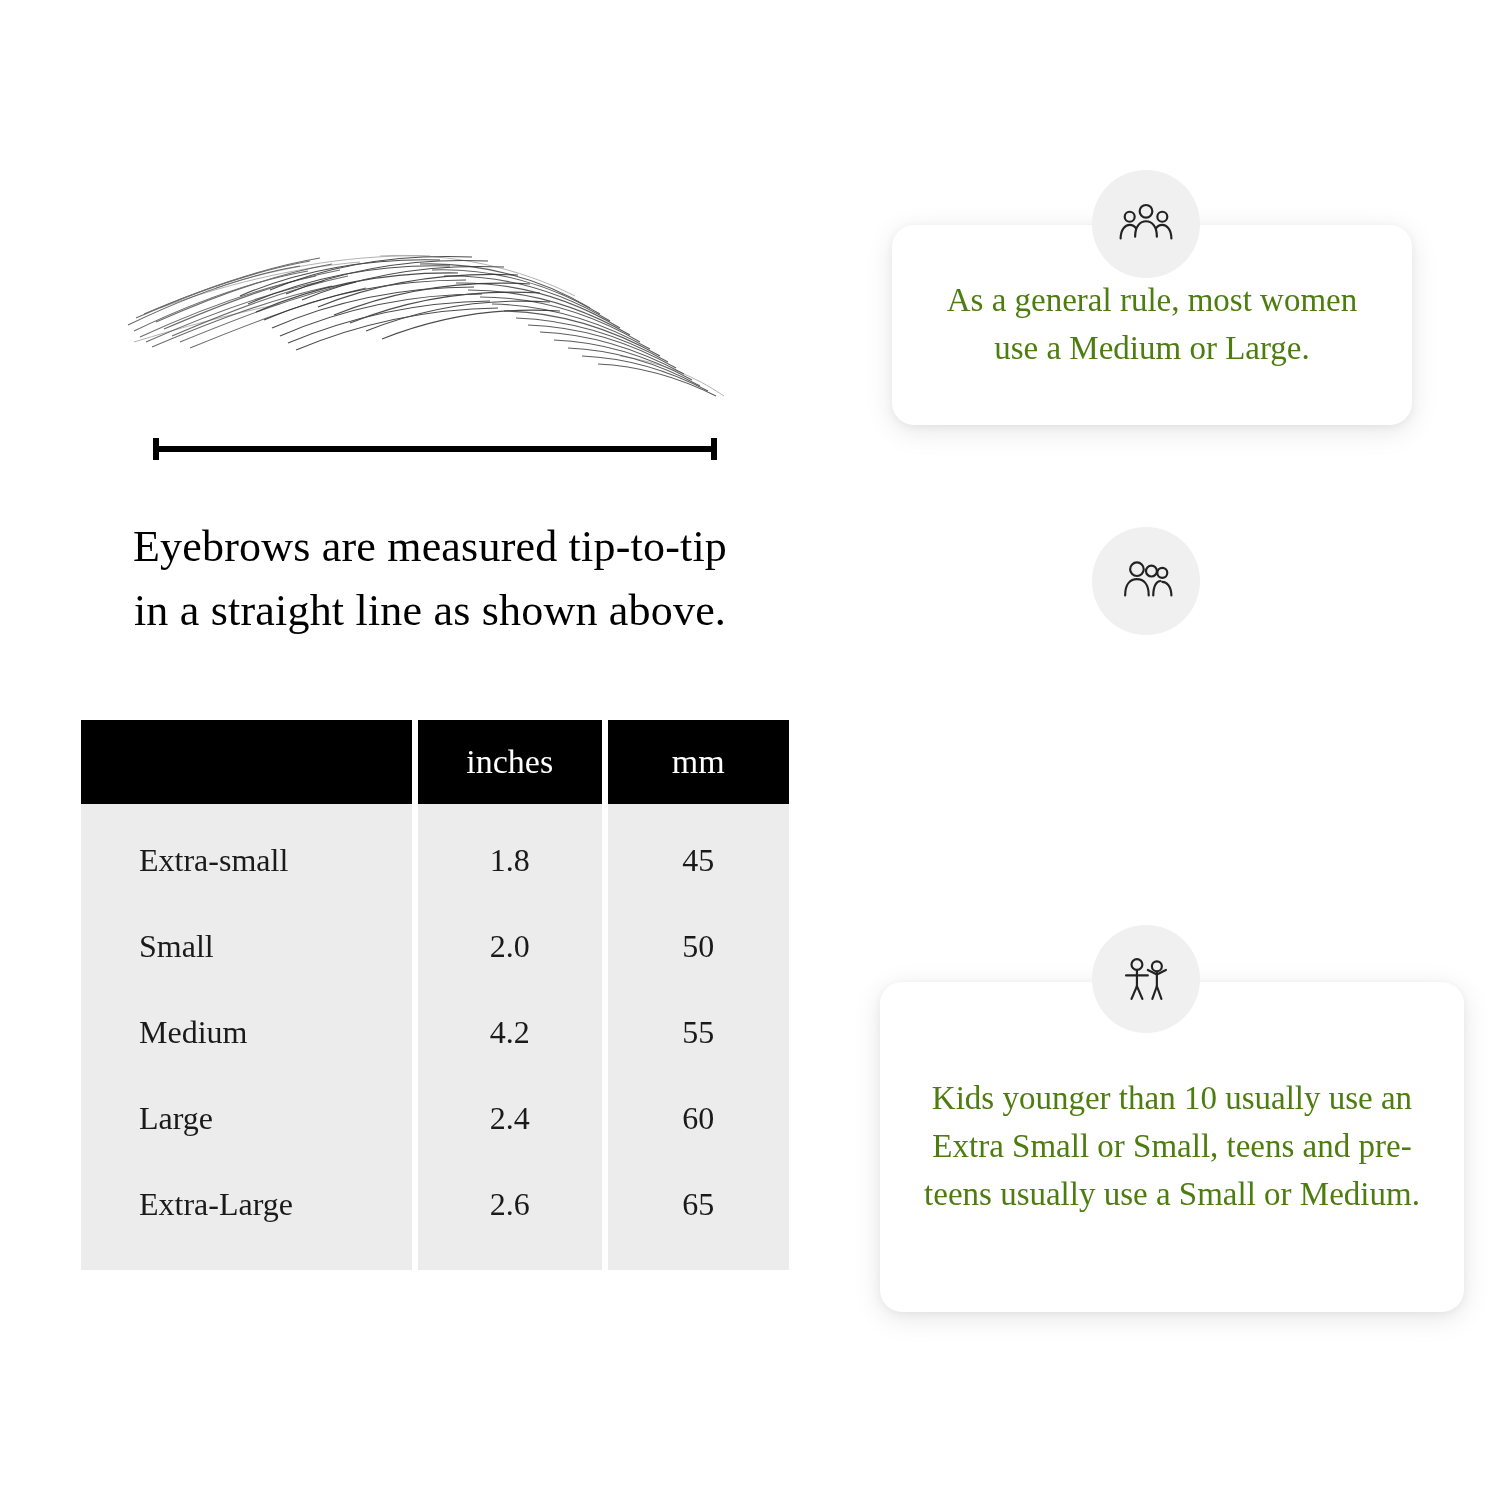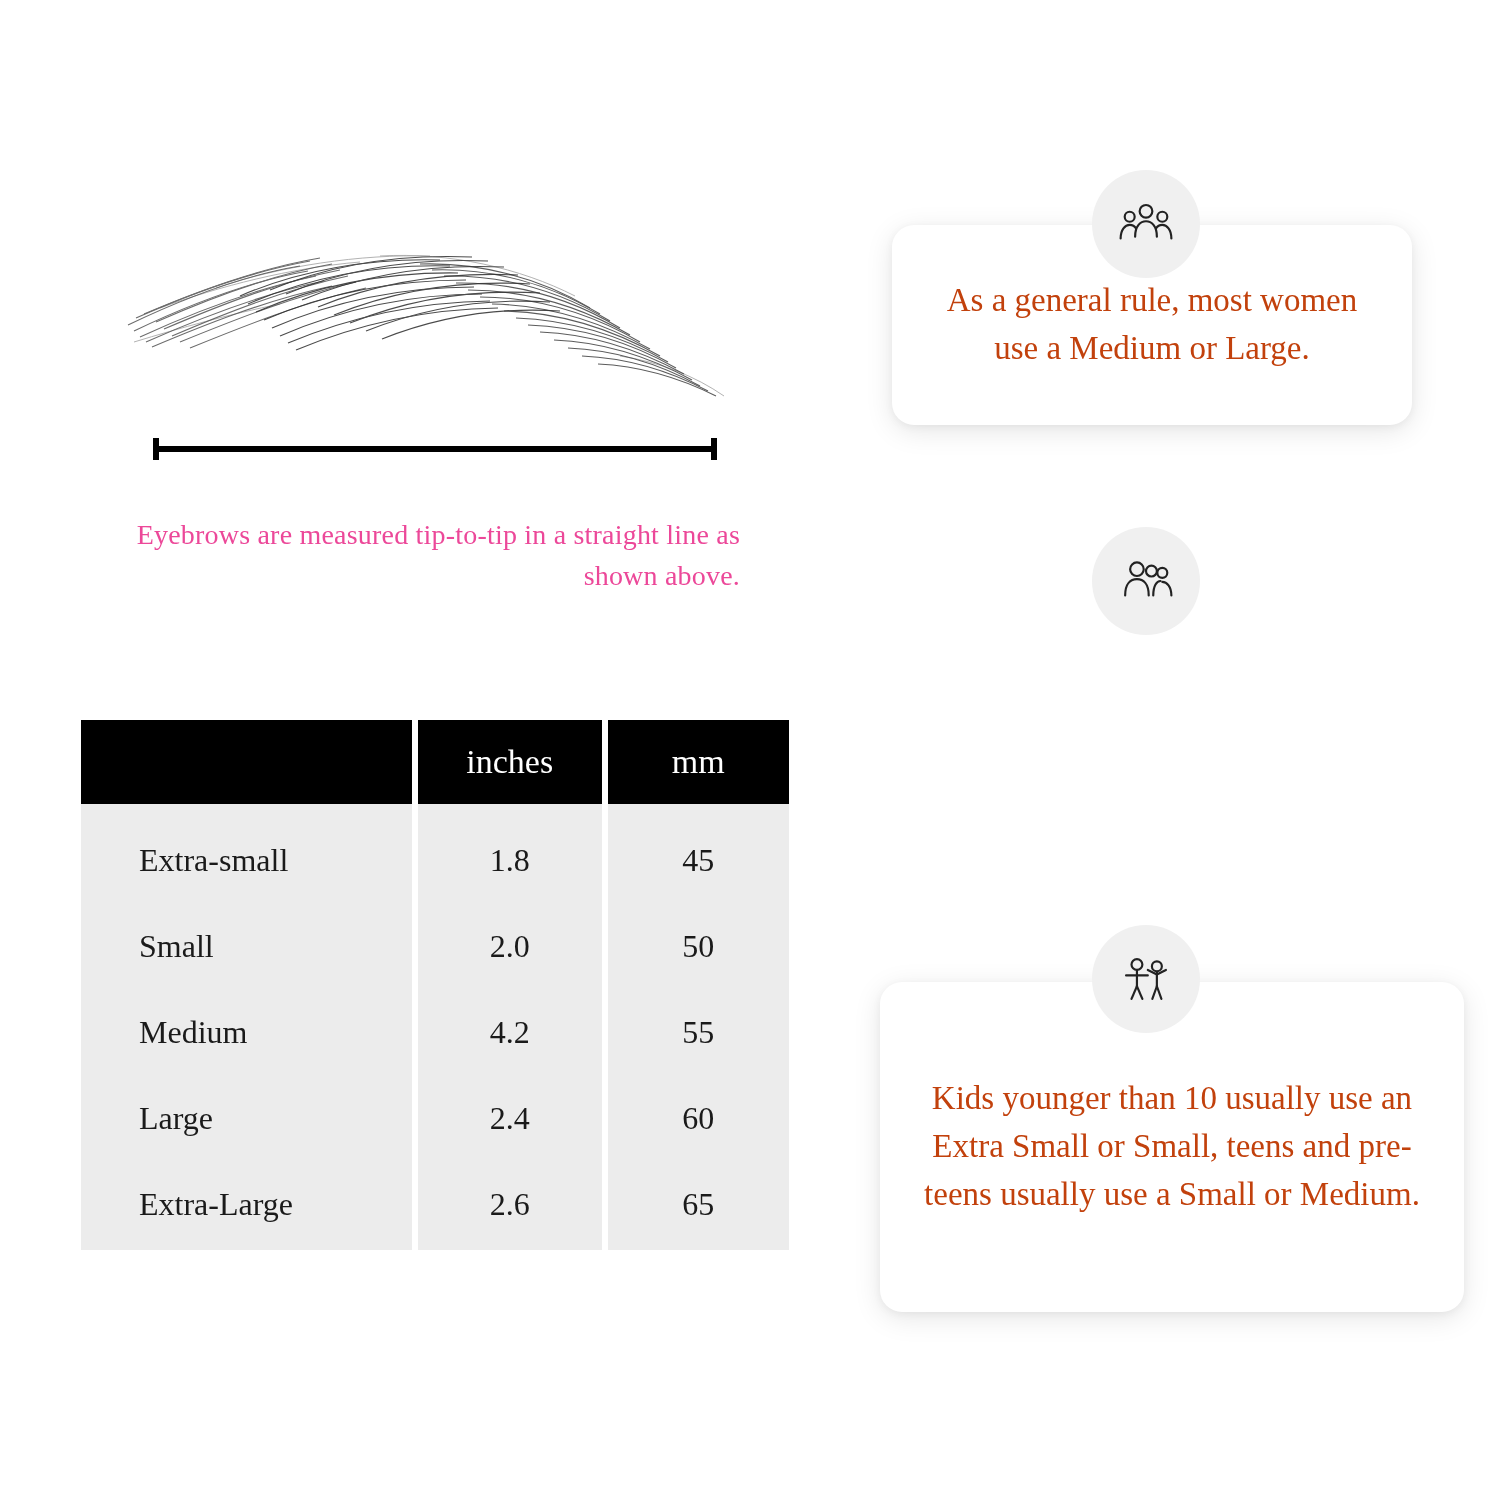--- a/index.html
+++ b/index.html
@@ -52,24 +52,24 @@
     top: 205px;
     width: 570px;
     height: 28px;
   }
 
   .caption {
     position: absolute;
     left: 120px;
     top: 515px;
     width: 620px;
-    text-align: right;
-    font-size: 28px;
+    text-align: center;
+    font-size: 44px;
     line-height: 1.45;
-    color: #ec4899;
+    color: #000000;
     letter-spacing: 0.2px;
   }
 
   
   .size-table {
     position: absolute;
     left: 75px;
     top: 720px;
     width: 720px;
     border-collapse: separate;
@@ -101,21 +101,21 @@
     margin-top: 40px;
   }
   .size-table td.num {
     text-align: center;
     margin-top: 12px;
   }
   .size-table tbody tr:first-child td {
     padding-top: 14px;
   }
   .size-table tbody tr:last-child td {
-    padding-bottom: 4px;
+    padding-bottom: 24px;
   }
 
   
   .right-col {
     position: relative;
     width: 660px;
   }
 
   .note-card {
     position: absolute;
@@ -124,21 +124,21 @@
     box-shadow: 0 6px 28px rgba(0,0,0,0.10), 0 2px 8px rgba(0,0,0,0.05);
     box-sizing: border-box;
     text-align: center;
     display: flex;
     align-items: center;
     justify-content: center;
   }
   .note-text {
     font-size: 33px;
     line-height: 1.45;
-    color: #c2410c;
+    color: #4d7c0f;
     padding: 0 40px;
   }
 
   .card-1 { left: 52px; top: 225px;  width: 520px; height: 200px; }
   .card-2 { left: 38px; top: 583px;  width: 536px; height: 200px; }
   .card-3 { left: 40px; top: 982px;  width: 584px; height: 330px; }
 
   .icon-badge {
     position: absolute;
     width: 108px;

